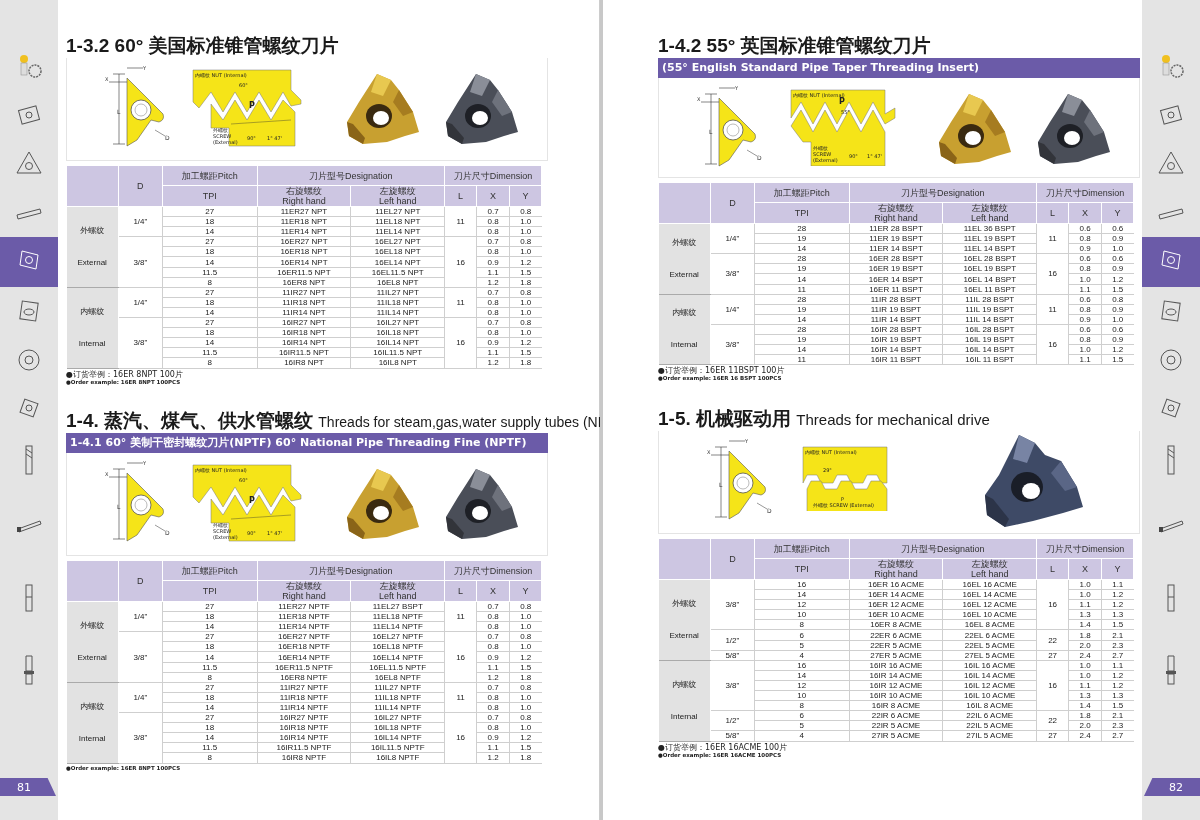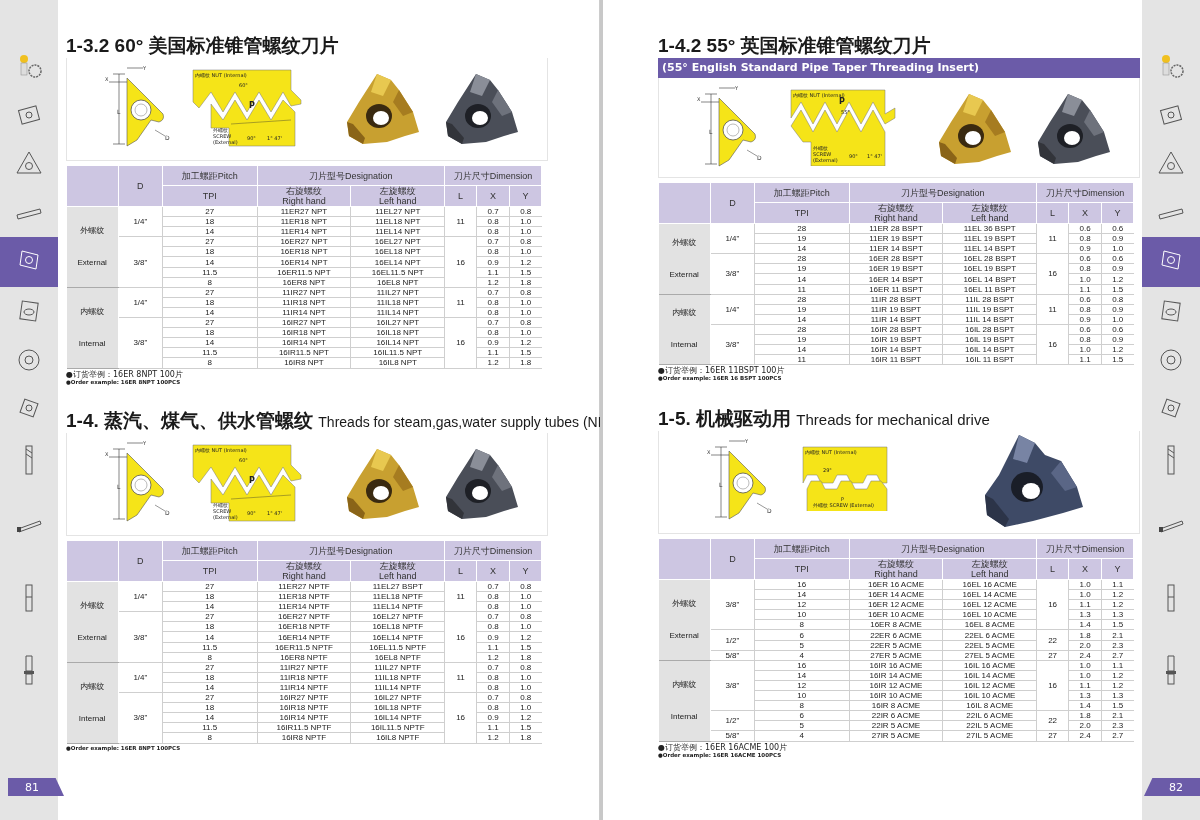--- a/index.html
+++ b/index.html
@@ -12,21 +12,21 @@
   .page.right { border-left: 3px solid #c8c8c8; }
 
   .sidebar { position: absolute; top: 0; width: 58px; height: 820px; background: #e4e4e4; }
   .page.left .sidebar { left: 0; }
   .page.right .sidebar { right: 0; }
   .side-icon { position: absolute; width: 58px; height: 50px; display: flex; align-items: center; justify-content: center; }
   .side-icon.active { background: #6b5ba8; }
   .side-icon svg { width: 30px; height: 30px; }
 
   .page-num { position: absolute; bottom: 24px; height: 18px; background: #6b5ba8; color: #fff; font-size: 11px; display: flex; align-items: center; justify-content: center; }
-  .page.left .page-num { left: 8px; width: 56px; clip-path: polygon(0 0, 85% 0, 100% 100%, 0 100%); padding-right: 8px; }
+  .page.left .page-num { left: 0; width: 56px; clip-path: polygon(0 0, 85% 0, 100% 100%, 0 100%); padding-right: 8px; }
   .page.right .page-num { right: 0; width: 56px; clip-path: polygon(15% 0, 100% 0, 100% 100%, 0 100%); padding-left: 8px; }
 
   .content { position: absolute; top: 0; width: 482px; }
   .page.left .content { left: 66px; }
   .page.right .content { left: 656px; left: 55px; }
 
   .sec-title { font-family: "Liberation Sans", sans-serif; font-weight: bold; font-size: 19px; color: #1a1a1a; height: 24px; line-height: 24px; white-space: nowrap; }
   .sec-title .en { font-weight: normal; font-size: 14px; }
   .sub-bar { background: #6b5ba8; color: #fff; font-weight: bold; font-size: 11px; height: 20px; line-height: 20px; padding-left: 4px; white-space: nowrap; overflow: hidden; }
 
@@ -336,20 +336,21 @@
         <div>●订货举例：16ER 8NPT  100片</div>
         <div class="en">●Order example: 16ER 8NPT 100PCS</div>
       </div>
     </div>
 
     <div class="content" style="top:409px;">
       <div class="sec-title">
         <span>1-4.  蒸汽、煤气、供水管螺纹</span>
         <span class="en">Threads for steam,gas,water supply tubes (NPTF)</span>
       </div>
+      <div class="sub-bar">1-4.1  60°  美制干密封螺纹刀片(NPTF)   60° National Pipe Threading Fine (NPTF)</div>
       <div class="figure-box">
         <div class="fig" style="left:30px;top:6px;"><svg width="80" height="92" viewBox="0 0 80 92">
     <g stroke="#333" stroke-width="0.6" fill="none">
       <line x1="22" y1="10" x2="22" y2="80"></line>
                 <line x1="16" y1="10" x2="28" y2="10"></line>
                 <line x1="16" y1="80" x2="28" y2="80"></line>
       <line x1="30" y1="4" x2="46" y2="4"></line>
                 <line x1="12" y1="18" x2="30" y2="18"></line>
     </g>
     <path d="M30 14 L66 50 Q68 56 62 58 L54 56 L40 76 L30 82 Z" fill="#f5e418" stroke="#555" stroke-width="0.6"></path>

